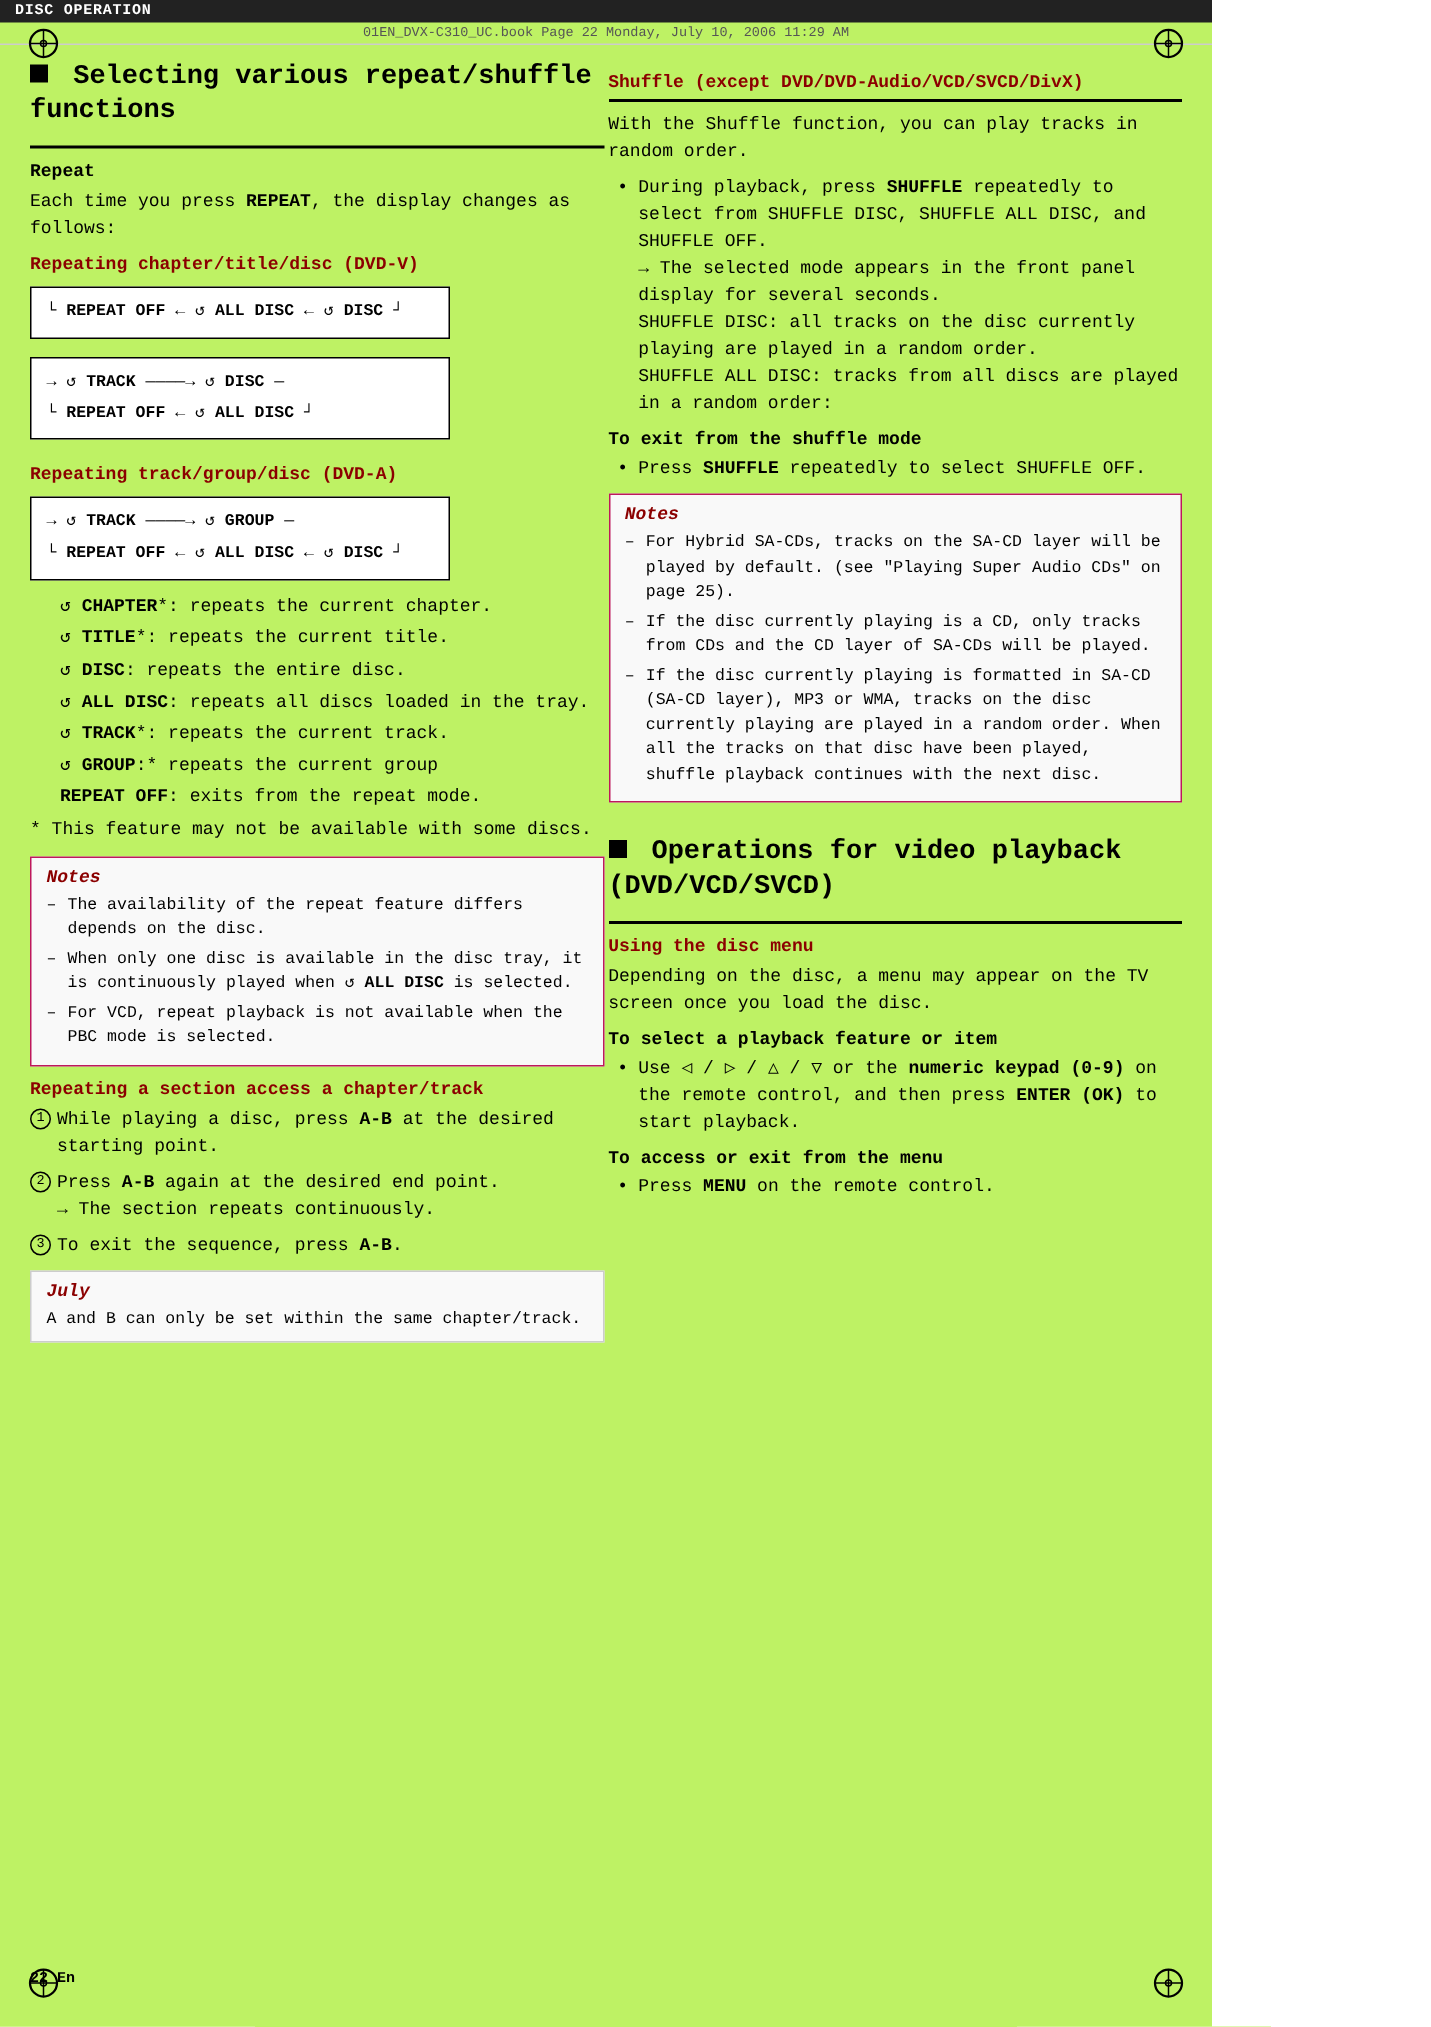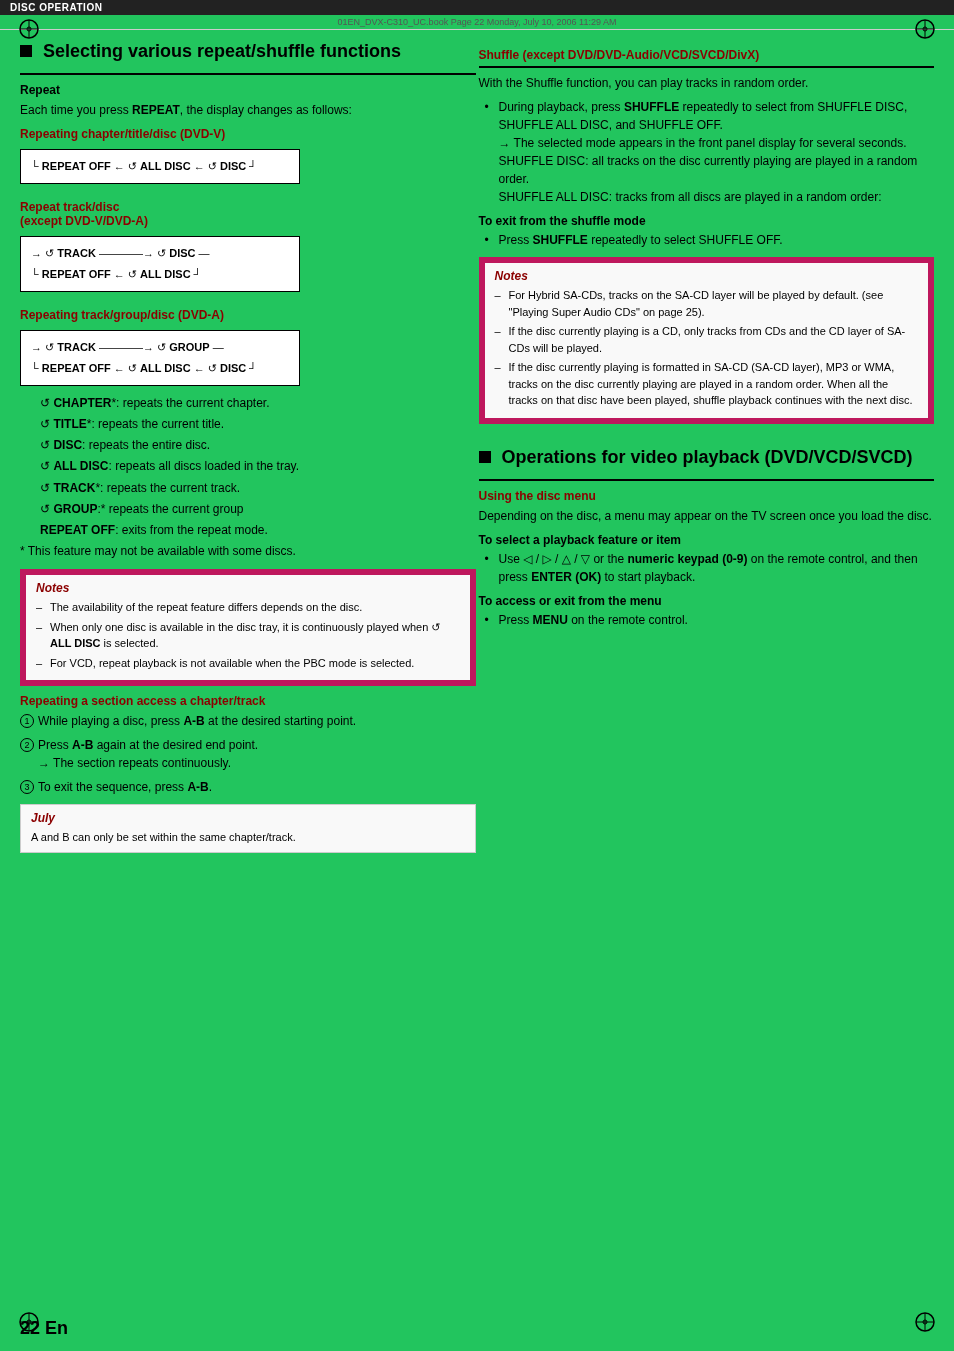--- a/index.html
+++ b/index.html
@@ -6,25 +6,26 @@
     body {
       background: #fff;
       font-family: Arial, Helvetica, sans-serif;
       font-size: 13px;
       color: #000;
       width: 954px;
       min-height: 1351px;
     }
 
     .page {
-      width: 954px;
+      width: 808px;
       min-height: 1351px;
-      background: #22c55e;
+      background: #bef264;
       position: relative;
       padding: 0;
+      font-family: Liberation Mono, monospace;
     }
 
     
     .header-bar {
       background: #222;
       color: #fff;
       font-size: 10px;
       font-weight: bold;
       padding: 2px 10px;
       letter-spacing: 0.5px;
@@ -139,21 +140,21 @@
     .desc-list li {
       font-size: 12px;
       line-height: 1.6;
       padding-left: 20px;
       position: relative;
       margin-bottom: 2px;
     }
 
     
     .notes-box {
-      border: 6px solid #be185d;
+      border: 1px solid #be185d;
       background: #f9f9f9;
       padding: 6px 10px;
       margin: 8px 0;
       font-size: 11px;
     }
 
     .notes-title {
       font-size: 12px;
       font-weight: bold;
       font-style: italic;
@@ -211,23 +212,23 @@
       border-radius: 50%;
       font-size: 9px;
       position: absolute;
       left: 0;
       top: 2px;
     }
 
     
     .page-number {
       position: absolute;
-      bottom: 12px;
+      bottom: 26px;
       left: 20px;
-      font-size: 18px;
+      font-size: 10px;
       font-weight: bold;
     }
 
     .to-exit-title {
       font-size: 12px;
       font-weight: bold;
       margin: 8px 0 3px 0;
     }
 
     
@@ -300,24 +301,20 @@
       <div class="subsection-title-alt">
         <span>Repeating chapter/title/disc (DVD-V)</span>
       </div>
       <div class="diagram-box diag-wrap">
         <div style="font-size:11px; line-height:1.9;">
           <div>└ <strong>REPEAT OFF</strong> ← ↺ <strong>ALL DISC</strong> ← ↺ <strong>DISC</strong> ┘</div>
         </div>
       </div>
 
       
-      <div class="subsection-title-alt">
-        <span>Repeat track/disc</span><br>
-        <span>(except DVD-V/DVD-A)</span>
-      </div>
       <div class="diagram-box diag-wrap">
         <div style="font-size:11px; line-height:1.9;">
           <div>→ ↺ <strong>TRACK</strong> ————→ ↺ <strong>DISC</strong> —</div>
           <div>└ <strong>REPEAT OFF</strong> ← ↺ <strong>ALL DISC</strong> ┘</div>
         </div>
       </div>
 
       
       <div class="subsection-title-alt">
         <span>Repeating track/group/disc (DVD-A)</span>

